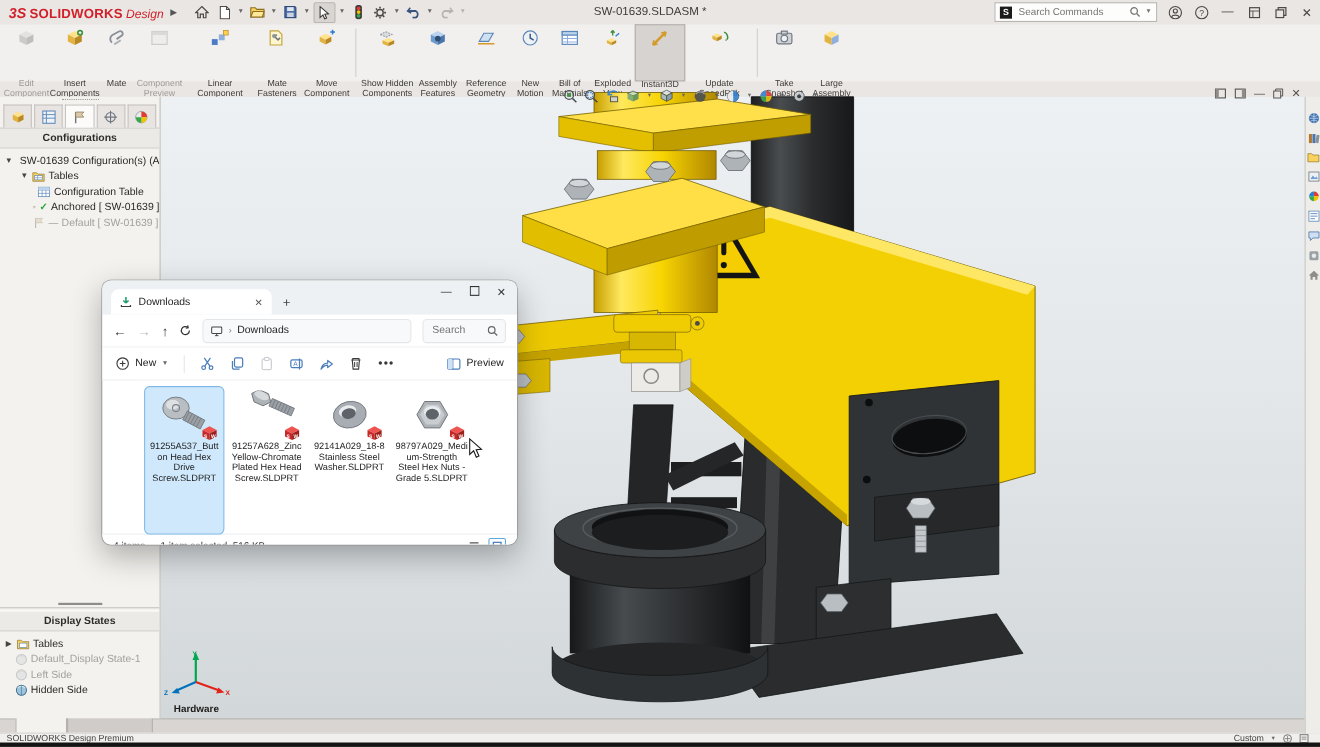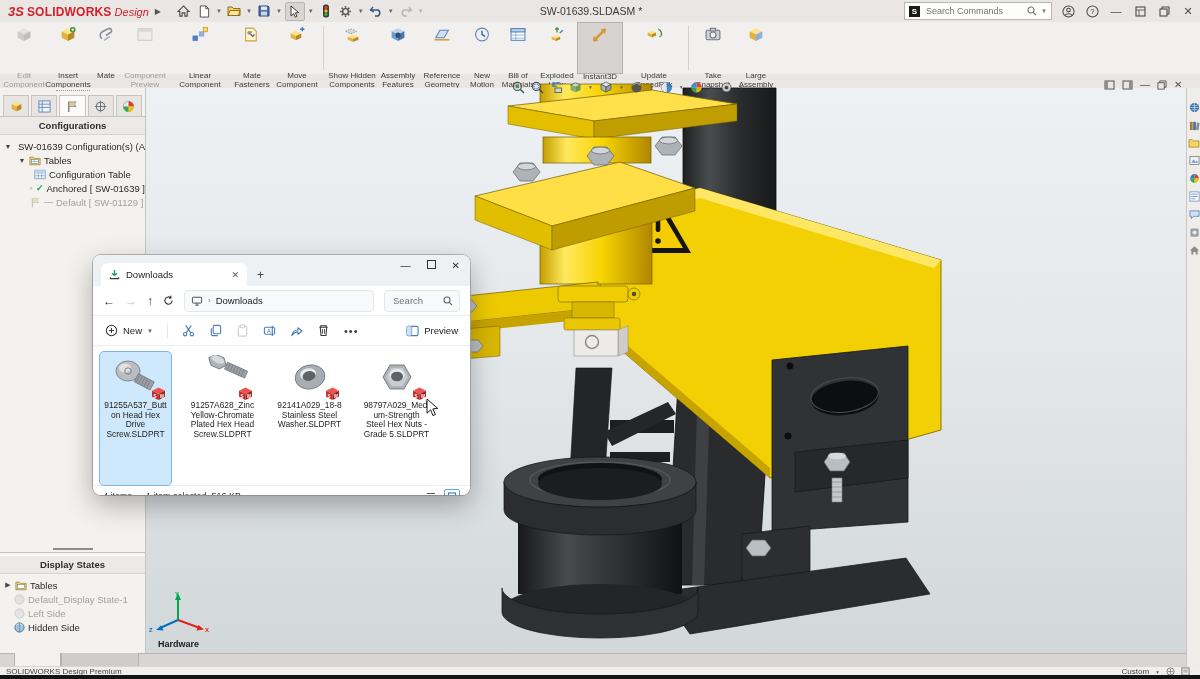--- a/index.html
+++ b/index.html
@@ -66,21 +66,21 @@
   .ex-nav .na{font-size:12px;color:#333;}
   .ex-nav .na.dis{color:#b9bcbe;}
   .ex-addr{flex:1;display:flex;align-items:center;gap:5px;background:#f7f9fa;border:1px solid #e4e7e9;border-radius:4px;height:20px;padding:0 6px;font-size:9.5px;color:#222;}
   .ex-search{display:flex;align-items:center;gap:4px;background:#f7f9fa;border:1px solid #e4e7e9;border-radius:4px;height:20px;padding:0 6px;width:62px;}
   .ex-search input{border:none;outline:none;background:transparent;width:44px;font-size:9.5px;color:#555;font-family:"Liberation Sans",sans-serif;}
   .ex-toolbar{height:29px;display:flex;align-items:center;gap:14px;padding:0 12px;border-bottom:1px solid #eceff1;background:#fff;}
   .ex-new{display:flex;align-items:center;gap:5px;font-size:9.5px;color:#222;}
   .ex-new .caret{font-size:6px;color:#666;}
   .ex-tsep{width:1px;height:16px;background:#e4e7e9;}
   .ex-preview{margin-left:auto;display:flex;align-items:center;gap:5px;font-size:9.5px;color:#222;}
-  .ex-files{height:133px;background:#fff;display:flex;padding:6px 0 0 7px;gap:16px;}
+  .ex-files{height:133px;background:#fff;display:flex;padding:6px 0 0 7px;gap:4px;margin-left:32px;}
   .tile{width:71px;display:flex;flex-direction:column;align-items:center;padding-top:3px;border-radius:4px;}
   .tile.sel{background:#cfe8fb;outline:1px solid #79b7e8;}
   .tile .thumb{position:relative;width:56px;height:46px;}
   .tile .fname{font-size:8.4px;line-height:9.6px;text-align:center;color:#1d1d1d;width:67px;overflow-wrap:anywhere;}
   .badge{position:absolute;right:-2px;bottom:0;}
   .ex-status{height:20px;display:flex;align-items:center;gap:14px;padding:0 10px;border-top:1px solid #eceff1;font-size:9px;color:#333;background:#fff;}
   .ex-views{margin-left:auto;display:flex;align-items:center;gap:6px;}
   .vbtn{width:14px;height:13px;display:flex;align-items:center;justify-content:center;border-radius:2px;}
   .vbtn.on{border:1px solid #5fa8dc;}
   
@@ -696,21 +696,21 @@
           </svg>
       <span class="check">✓</span>
       <span>Anchored [ SW-01639 ]</span>
     </div>
     <div class="trow muted" style="padding-left:26px">
       <svg width="11" height="11" viewBox="0 0 14 14" opacity=".45">
             <path d="M3 13 V2" stroke="#6f7680" stroke-width="1.3"></path>
             <path d="M3 2 H11 L9 4.5 L11 7 H3Z" fill="#d9c9a8" stroke="#8a7a55" stroke-width=".7"></path>
           </svg>
       <span class="dash">—</span>
-      <span>Default [ SW-01129 ]</span>
+      <span>Default [ SW-01639 ]</span>
     </div>
   </div>
   <div style="position:absolute;top:458px;left:0;right:0;">
     <div class="ds-grip"></div>
     <div class="ds-split"></div>
     <div class="phead">Display States</div>
     <div class="tree">
       <div class="trow">
         <span class="car">▶</span>
         <svg width="12" height="11" viewBox="0 0 14 12">

